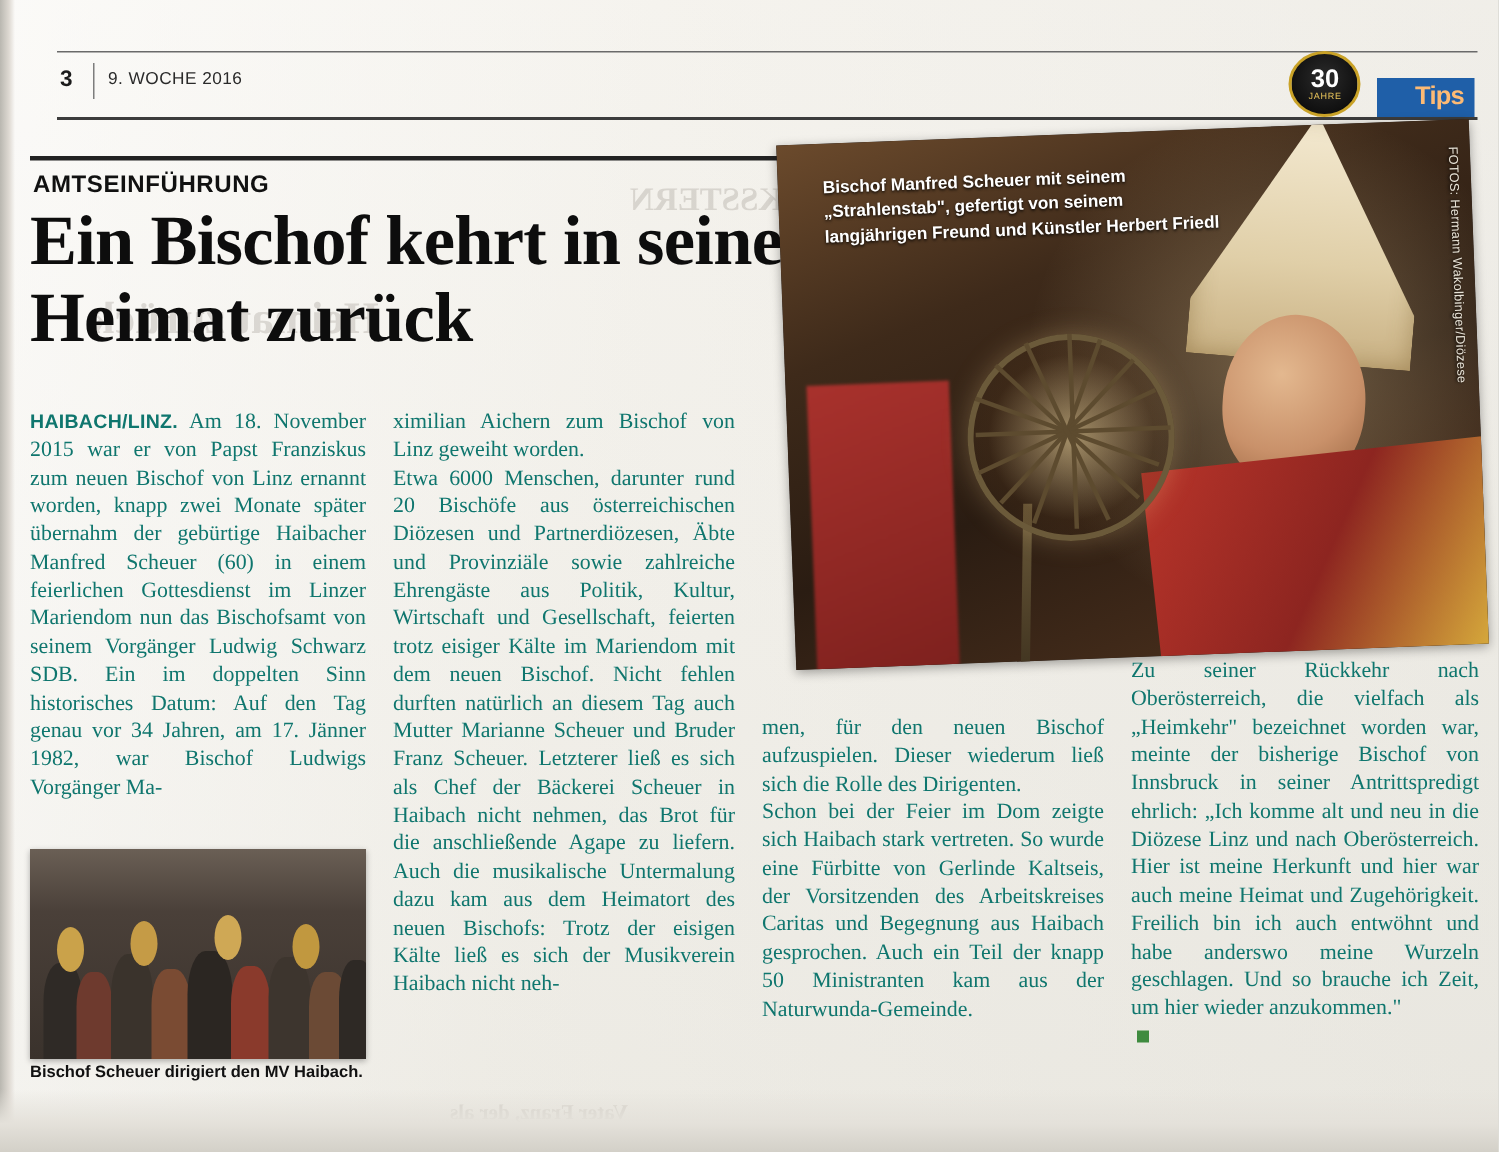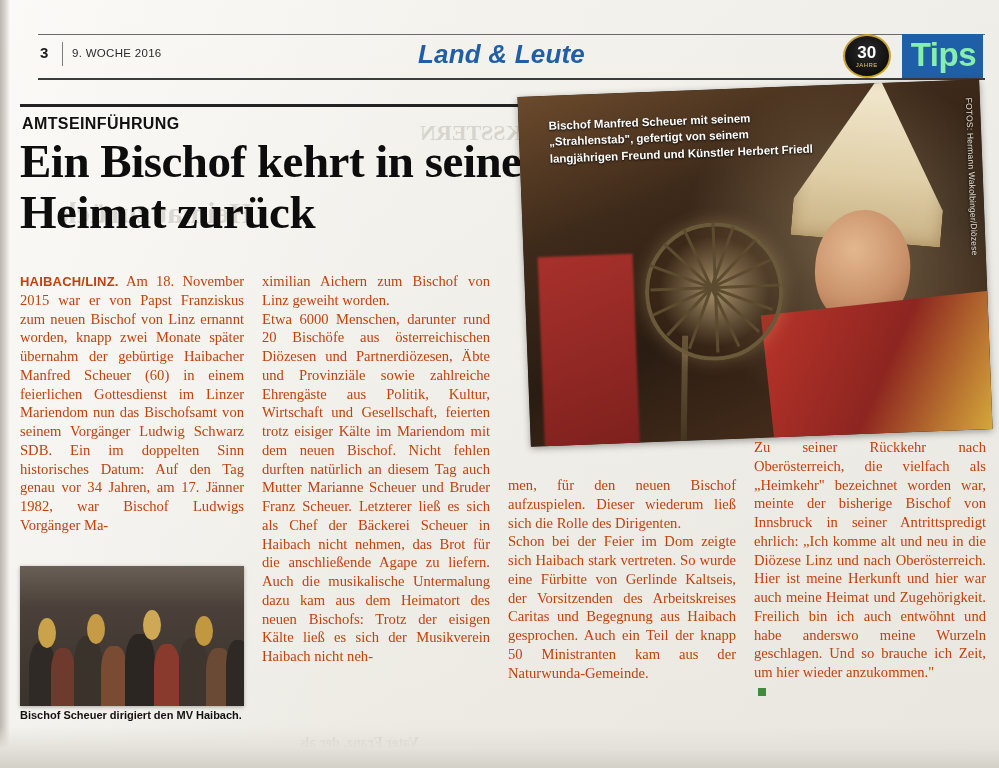--- a/index.html
+++ b/index.html
@@ -126,25 +126,25 @@
   }
   .logo-badge .jahre {
     font-family: "Liberation Sans", sans-serif;
     font-size: 6px;
     letter-spacing: 0.5px;
     color: #e8c45a;
     margin-top: 1px;
   }
   .logo-tips {
     background: #1f5fa8;
-    color: #86efac;
-    font-family: "Liberation Sans", sans-serif;
-    font-weight: bold;
-    font-size: 33px;
-    padding: 2px 7px 4px 9px;
+    color: #fdba74;
+    font-family: "Liberation Sans", sans-serif;
+    font-weight: bold;
+    font-size: 17px;
+    padding: 2px 7px 4px 25px;
     letter-spacing: -0.5px;
   }
 
   
   .kicker {
     position: absolute;
     left: 22px;
     top: 115px;
     font-family: "Liberation Sans", sans-serif;
     font-weight: bold;
@@ -303,21 +303,21 @@
     text-shadow: 0 1px 2px rgba(0,0,0,0.9);
     letter-spacing: 0.2px;
   }
 
   
   .col {
     position: absolute;
     font-family: "Liberation Serif", serif;
     font-size: 14.6px;
     line-height: 1.285;
-    color: #c2410c;
+    color: #0f766e;
     text-align: justify;
     hyphens: auto;
   }
   .col p { margin: 0; }
   .col-1 { left: 20px;  top: 272px; width: 224px; }
   .col-2 { left: 262px; top: 272px; width: 228px; }
   .col-3 { left: 508px; top: 476px; width: 228px; }
   .col-4 { left: 754px; top: 438px; width: 232px; }
   .lead-in {
     font-family: "Liberation Sans", sans-serif;
@@ -395,21 +395,20 @@
   <div class="bleed bleed-2">Heimat zurück</div>
   <div class="bleed bleed-3">Bischof ver-</div>
   <div class="bleed bleed-4">Vater Franz, der als</div>
 
   <div class="masthead">
     <div class="rule-top"></div>
     <div class="rule-bottom"></div>
     <div class="page-number">3</div>
     <div class="page-number-divider"></div>
     <div class="week-label">9. WOCHE 2016</div>
-    <div class="section-title">Land &amp; Leute</div>
     <div class="logo-wrap">
       <div class="logo-badge">
         <span class="num">30</span>
         <span class="jahre">JAHRE</span>
       </div>
       <div class="logo-tips">Tips</div>
     </div>
   </div>
 
   <div class="headline-rule"></div>

